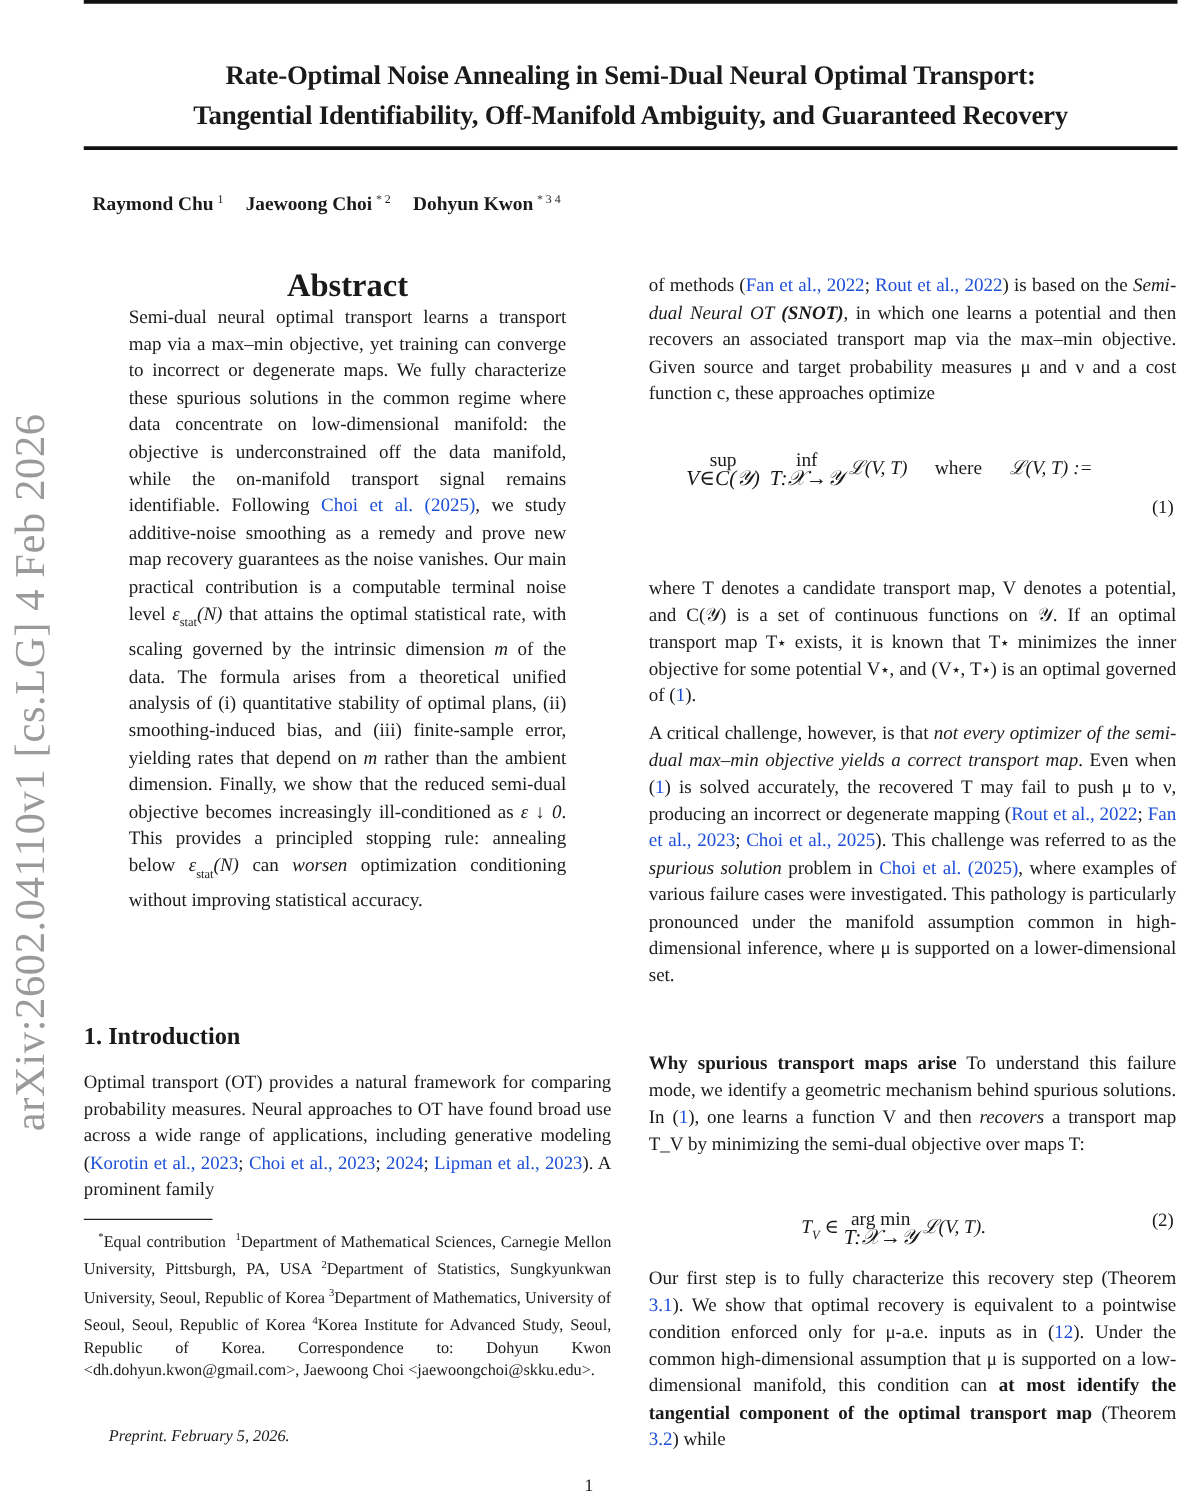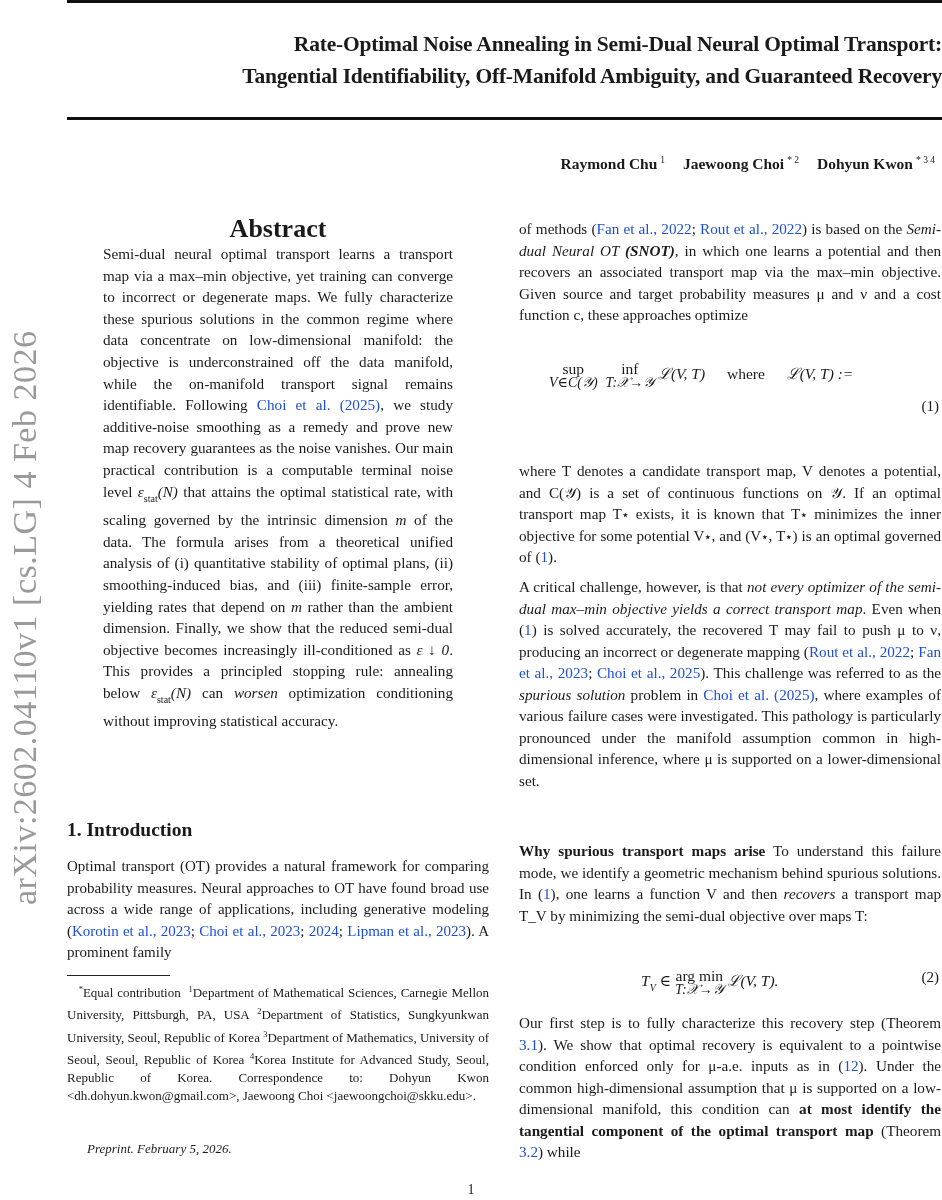--- a/index.html
+++ b/index.html
@@ -5,27 +5,27 @@
   html, body { margin: 0; padding: 0; background: #ffffff; }
   body {
     width: 942px; height: 1200px; position: relative; overflow: hidden;
     font-family: "Liberation Serif", "DejaVu Serif", serif;
     color: #1a1a1a;
   }
   .rule { position: absolute; left: 67px; width: 875px; background: #111; }
   .rule.top { top: 0; height: 3px; }
   .rule.mid { top: 117px; height: 3px; }
   .title {
-    position: absolute; left: 67px; width: 875px; top: 28px;
-    text-align: right; font-weight: bold; font-size: 21.5px; line-height: 32px;
+    position: absolute; left: 67px; width: 875px; top: 44px;
+    text-align: center; font-weight: bold; font-size: 21.5px; line-height: 32px;
     letter-spacing: -0.2px;
   }
   .authors {
     position: absolute; left: 67px; width: 875px; top: 155px;
-    text-align: right; font-weight: bold; font-size: 15.5px;
+    text-align: left; font-weight: bold; font-size: 15.5px;
   }
   .authors .au { margin: 0 7px; }
   .authors sup { font-weight: normal; font-size: 9.5px; margin-left: 3px; }
   .arxiv {
     position: absolute; left: 6px; top: 905px;
     transform: rotate(-90deg); transform-origin: 0 0;
     font-size: 34px; color: #9a9a9a; white-space: nowrap; letter-spacing: 0.5px;
   }
   .abstract-h {
     position: absolute; left: 67px; width: 422px; top: 214px;
@@ -42,21 +42,21 @@
   .footnote sup { font-size: 8.5px; }
   .preprint { position: absolute; left: 67px; top: 1141px; font-style: italic; font-size: 13px; margin-left: 20px; }
   .pagenum { position: absolute; left: 0; width: 942px; top: 1182px; text-align: center; font-size: 14px; }
   .cite { color: #1d4ed8; }
   .math { font-style: italic; }
   .eq1 { position: absolute; left: 519px; width: 422px; top: 358px; height: 90px; font-size: 15.5px; }
   .eq-line { position: absolute; white-space: nowrap; }
   .eqnum { position: absolute; right: 2px; top: 40px; font-size: 15px; }
   .eq2 { position: absolute; left: 519px; width: 422px; top: 965px; height: 40px; font-size: 15.5px; }
   .op { display: inline-block; text-align: center; vertical-align: top; line-height: 14px; }
-  .op .lim { display: block; font-size: 14px; font-style: italic; }
+  .op .lim { display: block; font-size: 17px; font-style: italic; }
   .intsign { font-size: 26px; vertical-align: -6px; }
   .sub { font-size: 10px; vertical-align: -5px; font-style: italic; }
   .p-block { position: absolute; left: 519px; width: 422px; font-size: 15.2px; line-height: 21.5px; text-align: justify; }
 </style>
 </head>
 <body>
 
 <div class="rule top"></div>
 <div class="title">
   <div>Rate-Optimal Noise Annealing in Semi-Dual Neural Optimal Transport:</div>

